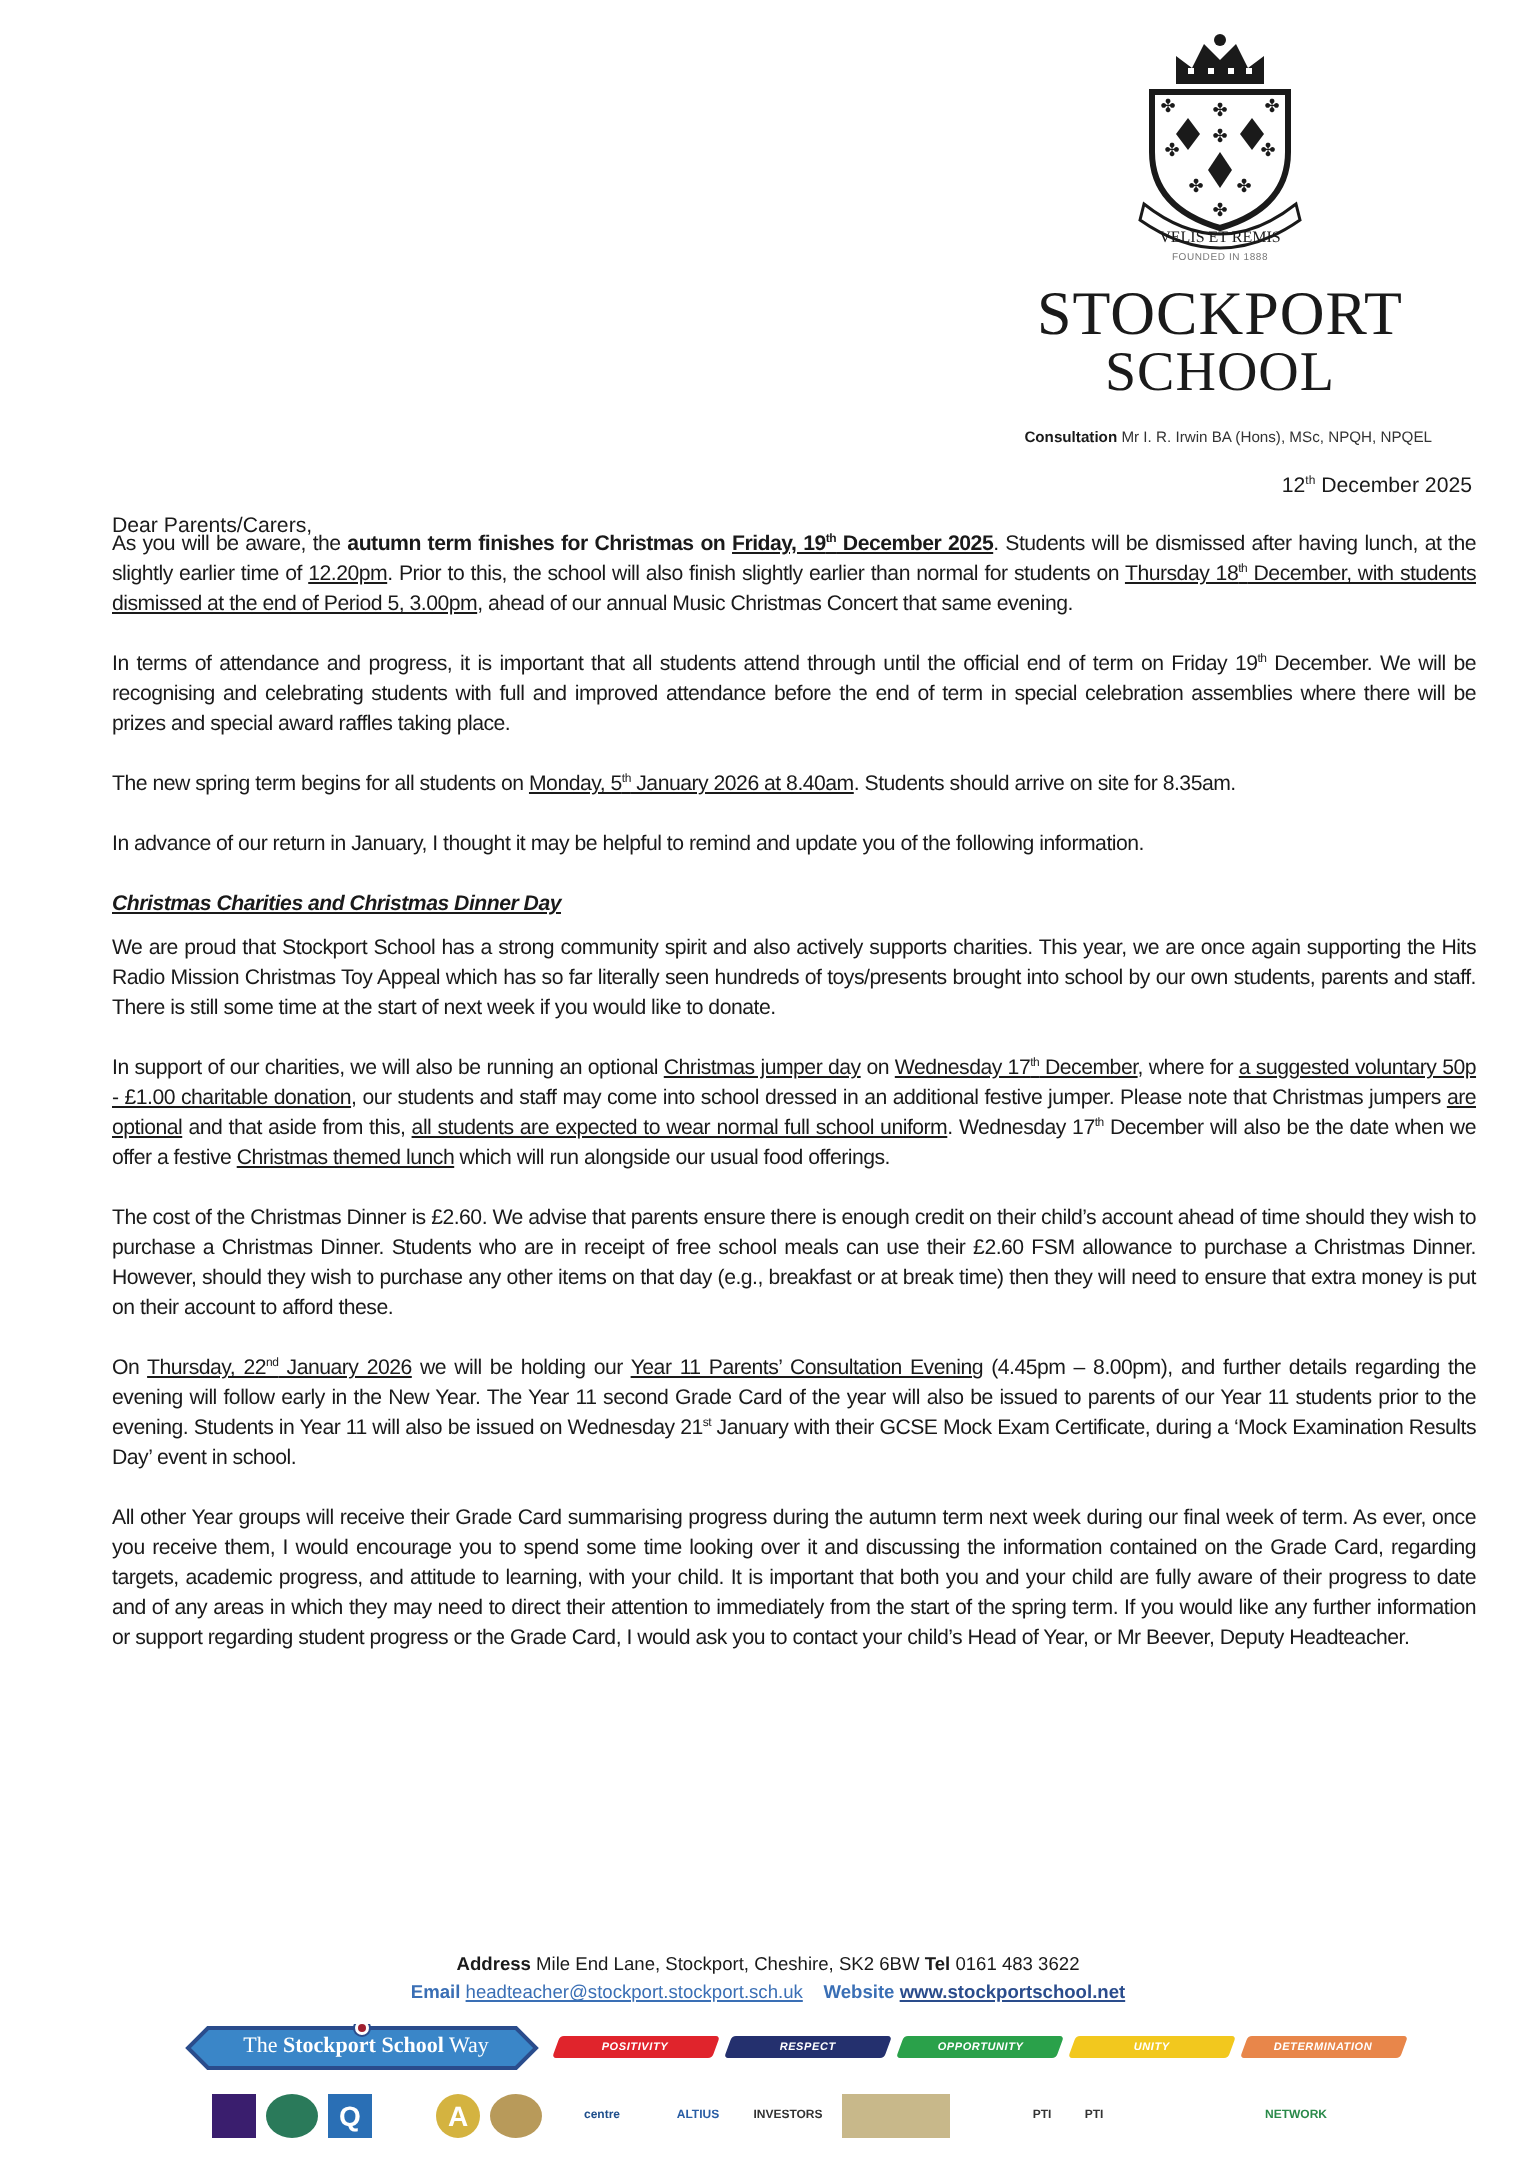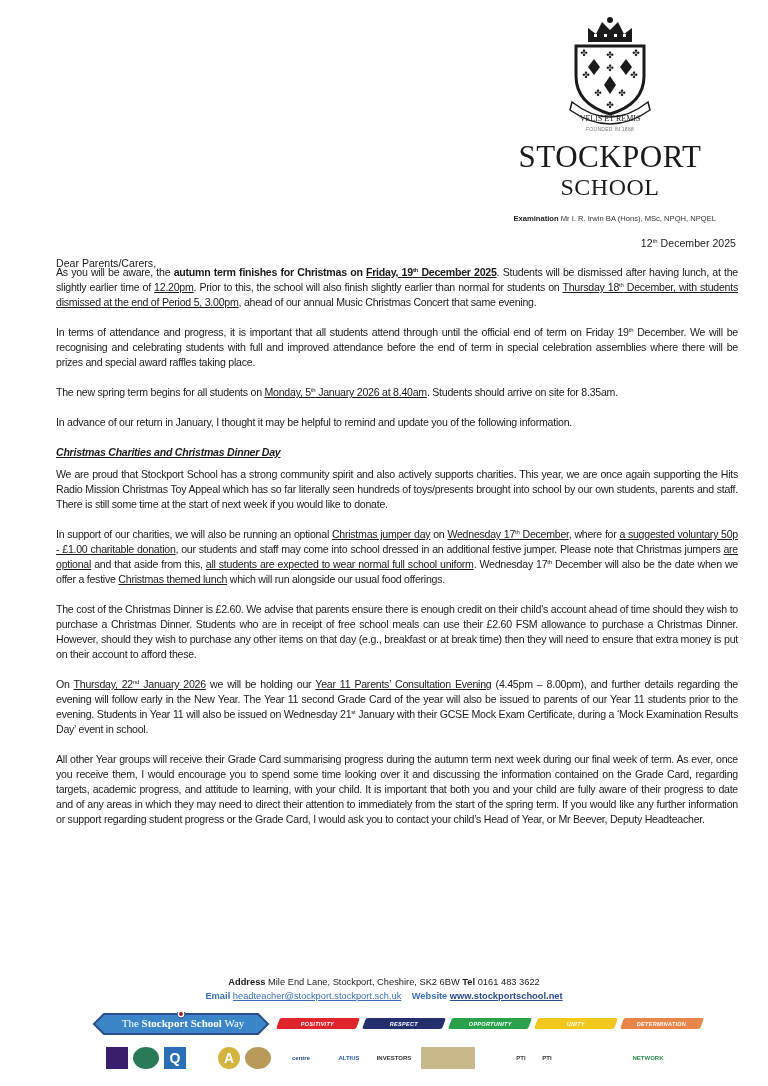--- a/index.html
+++ b/index.html
@@ -1,21 +1,21 @@
 <!DOCTYPE html>
 <html><head>
 <meta charset="utf-8">
 <style>
   html, body { margin: 0; padding: 0; background: #ffffff; }
   body { width: 768px; height: 1086px; position: relative; overflow: hidden; font-family: "Liberation Sans", sans-serif; color: #1a1a1a; }
   .crest { position: absolute; left: 558px; top: 14px; width: 104px; height: 120px; }
   .founded { position: absolute; left: 560px; top: 126px; width: 100px; text-align: center; font-size: 5px; color: #777; letter-spacing: 0.3px; }
   .school-name { position: absolute; left: 500px; top: 140px; width: 220px; text-align: center; font-family: "Liberation Serif", serif; color: #1a1a1a; }
   .school-name .l1 { font-size: 31px; line-height: 34px; letter-spacing: 0.5px; }
-  .school-name .l2 { font-size: 24px; line-height: 26px; letter-spacing: 0.5px; }
+  .school-name .l2 { font-size: 28px; line-height: 26px; letter-spacing: 0.5px; }
   .headteacher { position: absolute; right: 52px; top: 214px; font-size: 7.6px; color: #333; }
   .headteacher b { color: #1a1a1a; }
   .salutation { position: absolute; left: 56px; top: 237px; font-size: 10.6px; margin-top: 20px; }
   .date { position: absolute; right: 32px; top: 237px; font-size: 10.6px; }
   sup { font-size: 6px; vertical-align: 4px; line-height: 0; }
   .body { position: absolute; left: 56px; top: 265px; width: 682px; font-size: 10.6px; line-height: 15px; text-align: justify; font-family: "Liberation Sans Narrow", "Liberation Sans", sans-serif; letter-spacing: -0.25px; }
   .body p { margin: 0 0 15px 0; }
   .body h2 { font-size: 10.6px; font-weight: bold; text-decoration: underline; margin: 0 0 7px 0; line-height: 15px; font-style: italic; }
   u { text-decoration: underline; }
   .footer-addr { position: absolute; left: 0; width: 768px; top: 977px; text-align: center; font-size: 9.3px; color: #1a1a1a; }
@@ -65,21 +65,21 @@
     <text x="52" y="107" text-anchor="middle" font-family="Liberation Serif, serif" font-size="8" fill="#1a1a1a">VELIS ET REMIS</text>
   </g>
 </svg>
 <div class="founded">FOUNDED IN 1888</div>
 
 <div class="school-name">
   <div class="l1">STOCKPORT</div>
   <div class="l2">SCHOOL</div>
 </div>
 
-<div class="headteacher"><b>Examination</b> <span>Mr I. R. Irwin BA (Hons), MSc, NPQH, NPQEL</span></div>
+<div class="headteacher"><b>Consultation</b> <span>Mr I. R. Irwin BA (Hons), MSc, NPQH, NPQEL</span></div>
 
 <div class="salutation">Dear Parents/Carers,</div>
 <div class="date"><span>12</span><sup>th</sup><span> December 2025</span></div>
 
 <div class="body">
   <p><span>As you will be aware, the </span><b>autumn term finishes for Christmas on </b><b><u><span>Friday, 19</span><sup>th</sup><span> December 2025</span></u></b><span>.  Students will be dismissed after having lunch, at the slightly earlier time of </span><u>12.20pm</u><span>.  Prior to this, the school will also finish slightly earlier than normal for students on </span><u><span>Thursday 18</span><sup>th</sup><span> December, with students dismissed at the end of Period 5, 3.00pm</span></u><span>, ahead of our annual Music Christmas Concert that same evening.</span></p>
 
   <p><span>In terms of attendance and progress, it is important that all students attend through until the official end of term on Friday 19</span><sup>th</sup><span> December. We will be recognising and celebrating students with full and improved attendance before the end of term in special celebration assemblies where there will be prizes and special award raffles taking place.</span></p>
 
   <p><span>The new spring term begins for all students on </span><u><span>Monday, 5</span><sup>th</sup><span> January 2026 at 8.40am</span></u><span>.  Students should arrive on site for 8.35am.</span></p>

